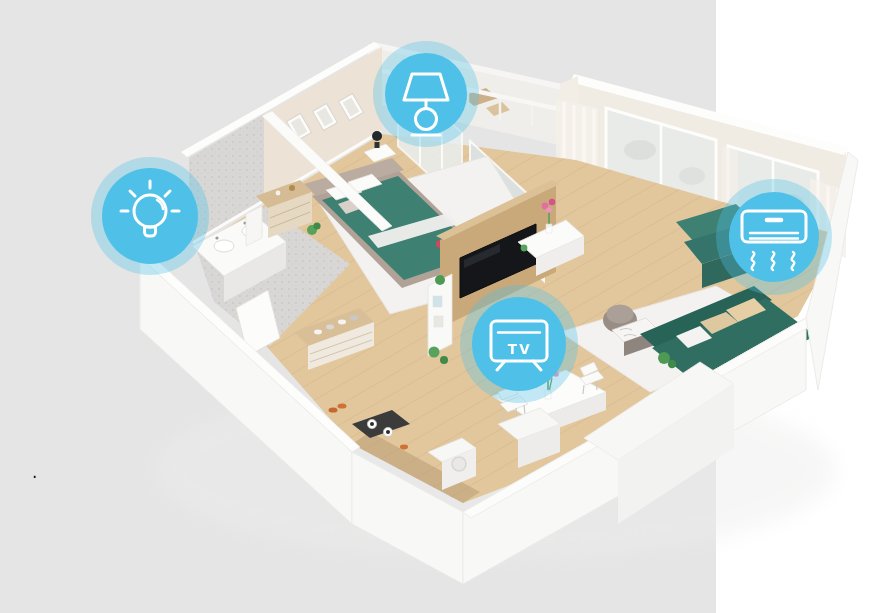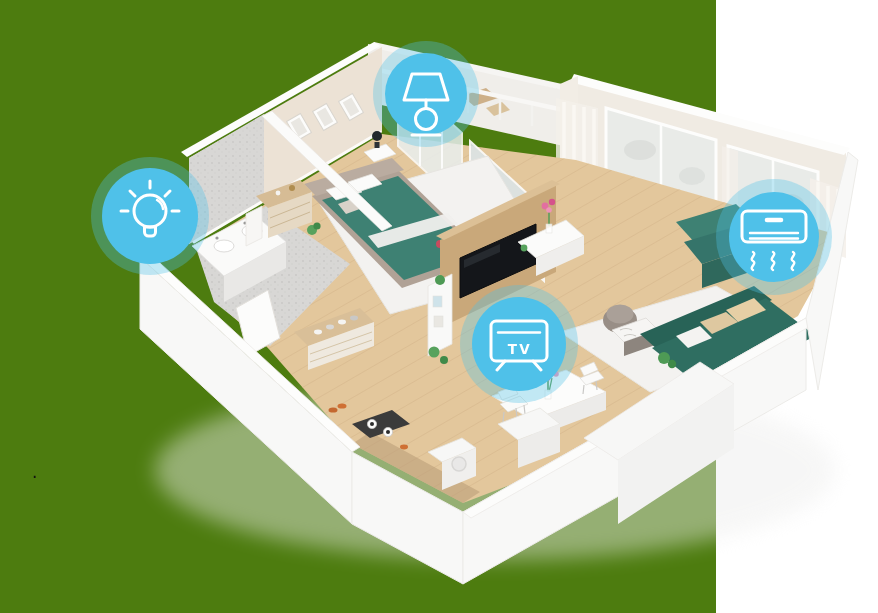--- a/index.html
+++ b/index.html
@@ -1,17 +1,17 @@
 <!DOCTYPE html>
 <html><head>
 <meta charset="utf-8">
 <style>
   html,body{margin:0;padding:0;background:#ffffff;}
   body{width:878px;height:613px;overflow:hidden;font-family:"DejaVu Sans",sans-serif;}
-  .stage{position:relative;width:716px;height:613px;background:#4d7c0f;}
+  .stage{position:relative;width:716px;height:613px;background:#e5e5e5;}
   svg{display:block;}
   .badge-icon{fill:none;stroke-width:3;stroke-linecap:round;stroke-linejoin:round;}
   .badge-icon .thin{stroke-width:2.4;}
   .badge-icon .thick{stroke-width:4.6;}
   .halo{opacity:.34;}
   .tv-label{font-family:"DejaVu Sans",sans-serif;font-weight:700;font-size:13.5px;letter-spacing:2.5px;fill:#ffffff;stroke:none;}
   .stray-dot{position:absolute;left:32px;top:464px;font-size:17px;line-height:17px;color:#121212;}
   .wall-edge{stroke:#ecebe8;stroke-width:1;}
   .skirt{stroke:#fcfbf9;stroke-width:3;fill:none;stroke-linecap:round;}
 </style>

